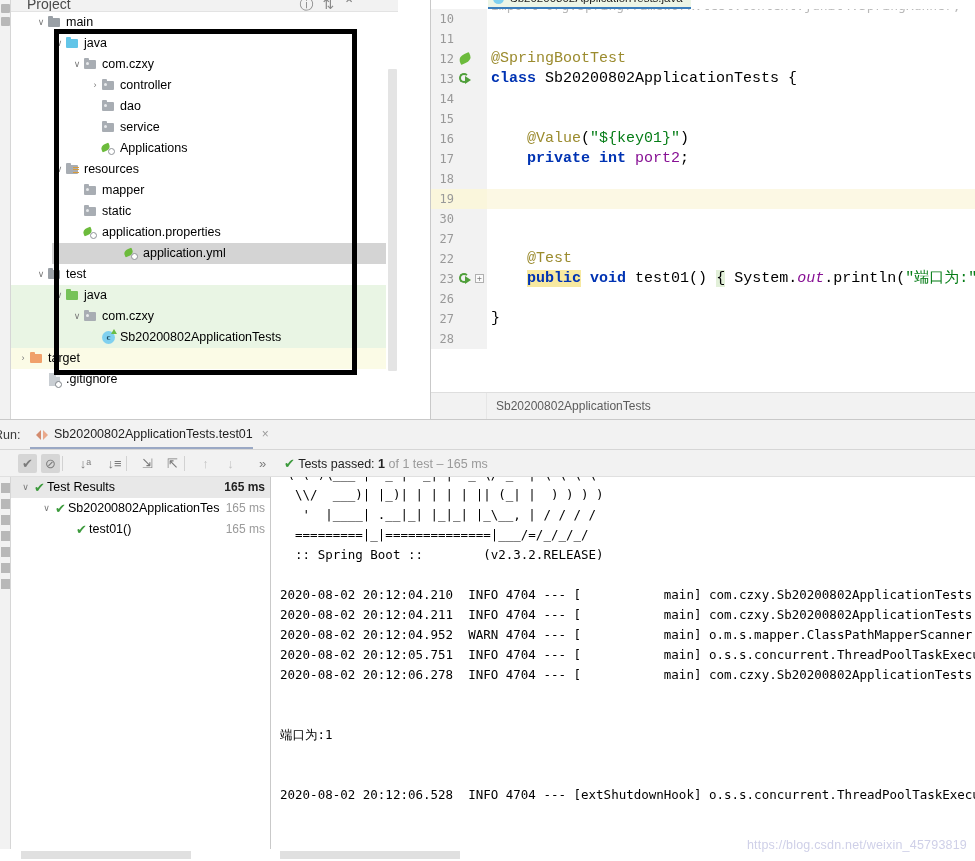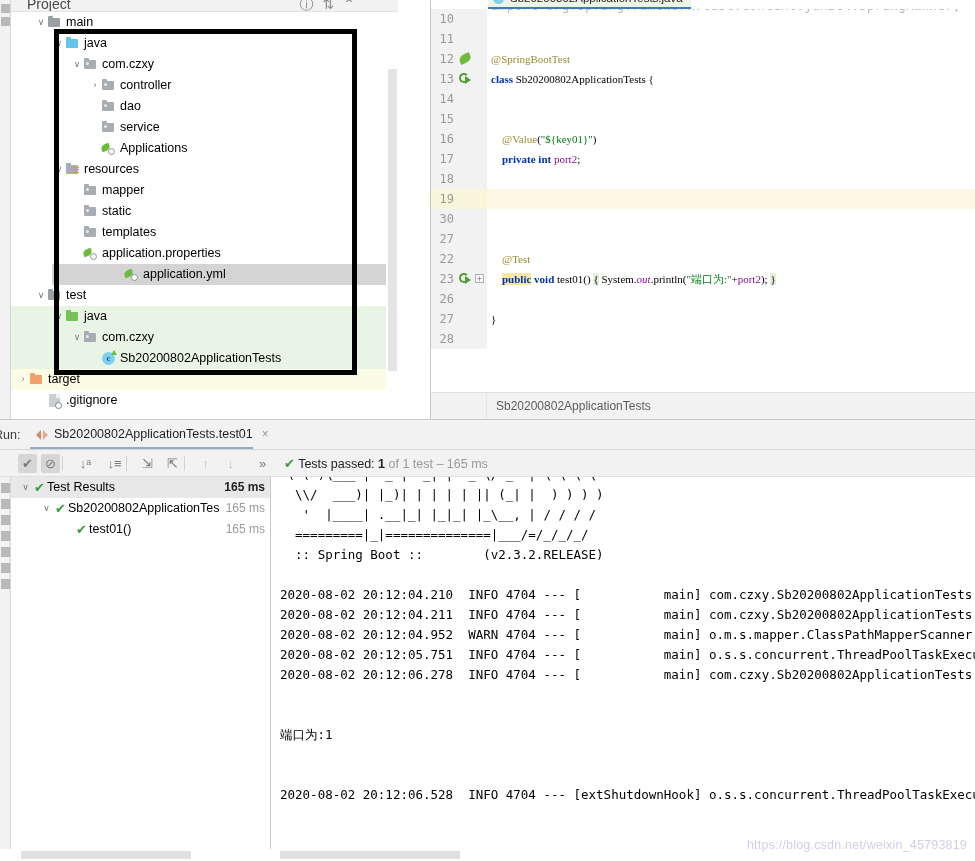--- a/index.html
+++ b/index.html
@@ -159,21 +159,21 @@
     position: absolute; left: 0; top: 1px; width: 10px; height: 10px;
     border: 2px solid #4f9f3a; border-radius: 50%; border-right-color: transparent;
   }
   .gmark.run-m .c2 {
     position: absolute; left: 6px; top: 4px; width: 0; height: 0;
     border-top: 4px solid transparent; border-bottom: 4px solid transparent;
     border-left: 6px solid #4f9f3a;
   }
   .code {
     position: absolute; left: 60px; top: 0;
-    font-family: Liberation Serif, serif; font-size: 11px; white-space: pre;
+    font-family: Liberation Mono, monospace; font-size: 15px; white-space: pre;
   }
   .t-ann  { color: #9b8b2e; }
   .t-kw   { color: #0033b3; font-weight: bold; }
   .t-cls  { color: #000000; }
   .t-str  { color: #067d17; }
   .t-pun  { color: #000000; }
   .t-fld  { color: #871094; }
   .t-itl  { color: #871094; font-style: italic; }
   .hl-word { background: #f7e9a0; }
   .hl-brace { background: #e2f0d9; }
@@ -384,28 +384,20 @@
             </span>
             <span class="tlabel">mapper</span>
           </div>
           <div class="trow">
             <span style="width:60px;min-width:60px;"></span>
             <span class="twist"></span>
             <span class="tico">
               <span class="fold gray dot"></span>
             </span>
             <span class="tlabel">static</span>
-          </div>
-          <div class="trow">
-            <span style="width:60px;min-width:60px;"></span>
-            <span class="twist"></span>
-            <span class="tico">
-              <span class="fold gray dot"></span>
-            </span>
-            <span class="tlabel">templates</span>
           </div>
           <div class="trow">
             <span style="width:60px;min-width:60px;"></span>
             <span class="twist"></span>
             <span class="tico">
               <span class="leaficon">
                 <span class="lf"></span>
                 <span class="ring"></span>
               </span>
             </span>

